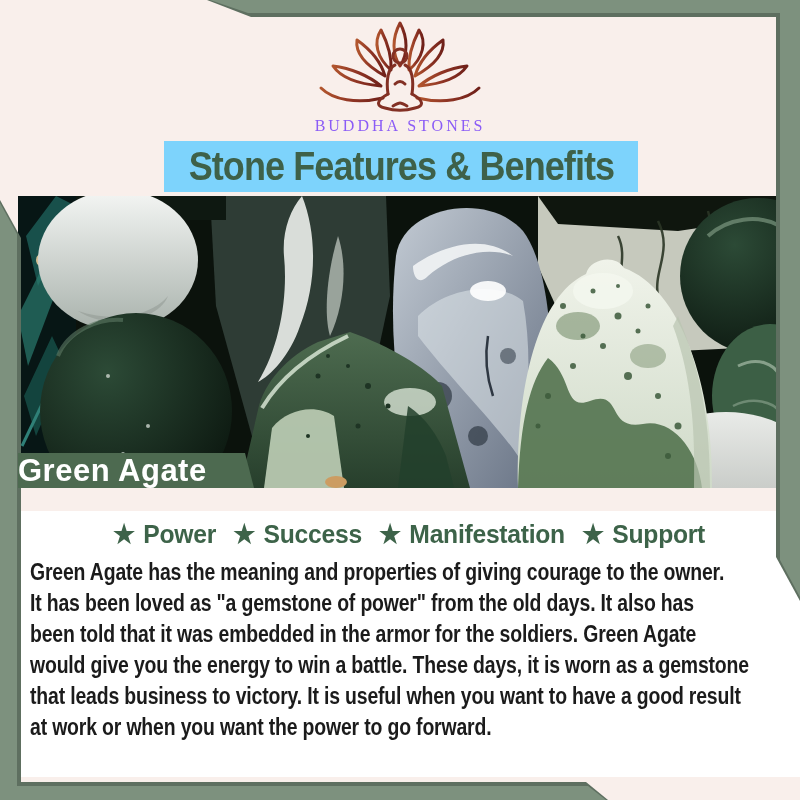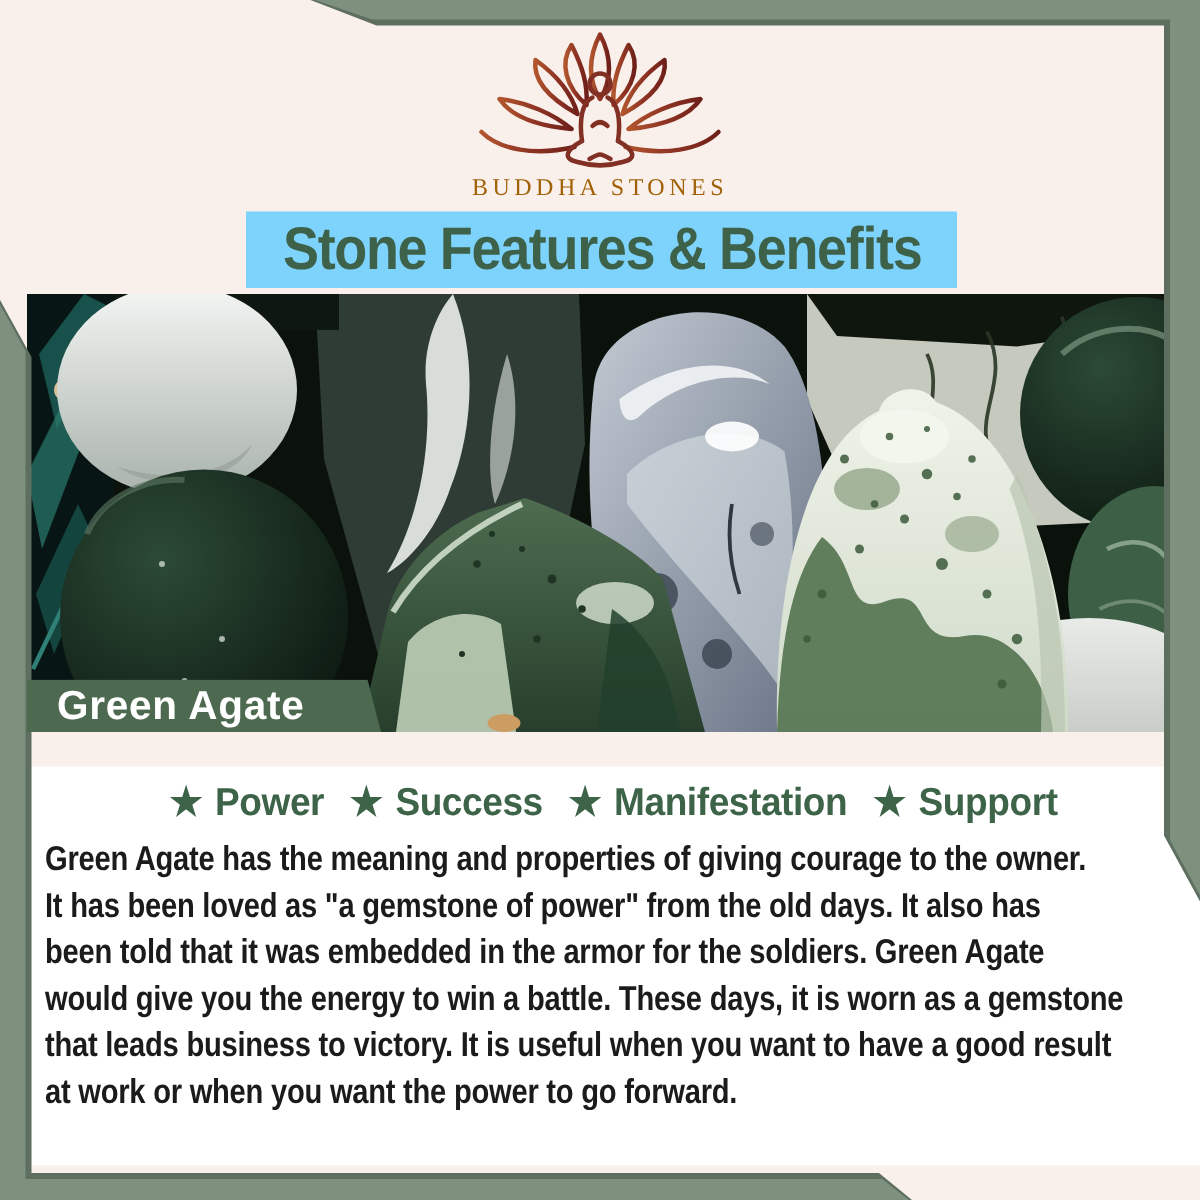--- a/index.html
+++ b/index.html
@@ -7,40 +7,40 @@
     position:relative;width:800px;height:800px;overflow:hidden;
     background:#f9efeb;
     font-family:"Liberation Sans",sans-serif;
   }
   .ribbons{position:absolute;inset:0;z-index:3;pointer-events:none;}
   
   .logo{position:absolute;top:18px;left:0;right:0;text-align:center;z-index:2;}
   .logo svg{display:block;margin:0 auto;}
   .brand{
     font-family:"Liberation Serif",serif;font-size:16px;letter-spacing:3px;
-    color:#a16207;margin-top:3px;white-space:nowrap;
+    color:#8b5cf6;margin-top:3px;white-space:nowrap;
   }
   
   .title-banner{
     position:absolute;left:164px;top:141px;width:474px;height:51px;
     background:#7dd3fc;display:flex;align-items:center;justify-content:center;z-index:2;
   }
   .title-text{
     font-size:40px;font-weight:700;color:#3e6149;letter-spacing:-1px;
     white-space:nowrap;transform:scaleX(.9);
   }
   
   .photo{position:absolute;left:18px;top:196px;width:762px;height:292px;z-index:1;}
   .stone-label{
     position:absolute;left:18px;top:453px;width:236px;height:35px;z-index:4;
     background:#4d6a50;display:flex;align-items:center;
     clip-path:polygon(0 0,227px 0,236px 100%,0 100%);
   }
   .stone-label span{
-    color:#ffffff;font-weight:700;font-size:27px;padding-left:20px;
+    color:#ffffff;font-weight:700;font-size:31px;
     letter-spacing:.5px;white-space:nowrap;
   }
   
   .panel{
     position:absolute;left:18px;top:511px;width:782px;height:266px;
     background:#ffffff;z-index:2;
   }
   .features{
     display:flex;justify-content:center;gap:18px;margin-top:8px;
     color:#3d6349;font-weight:700;font-size:26px;letter-spacing:-.3px;

